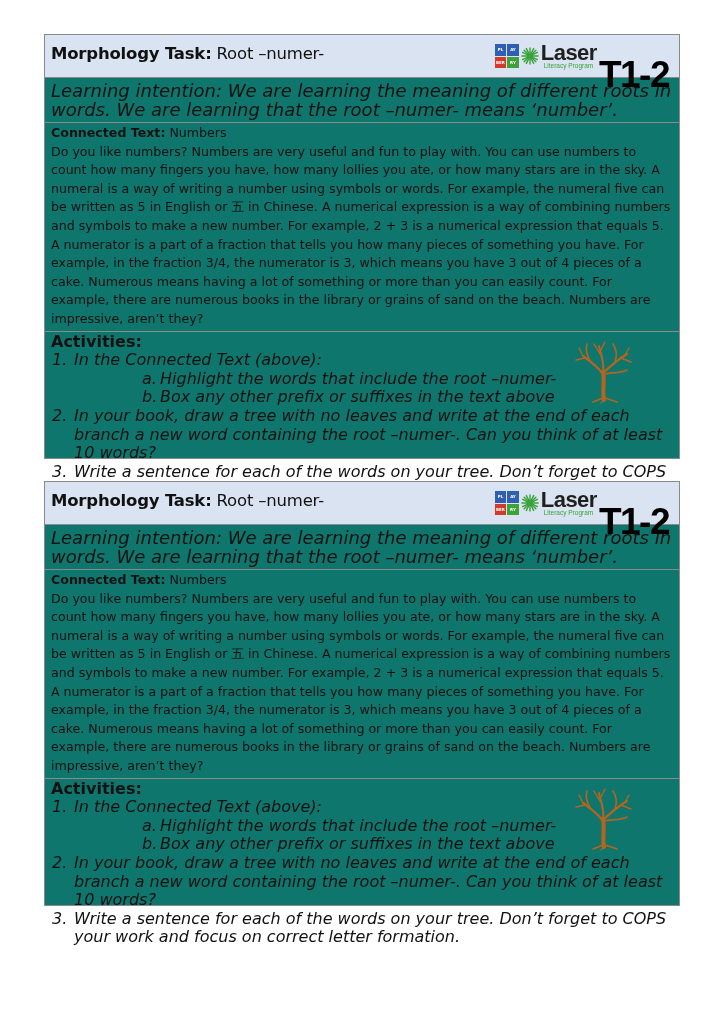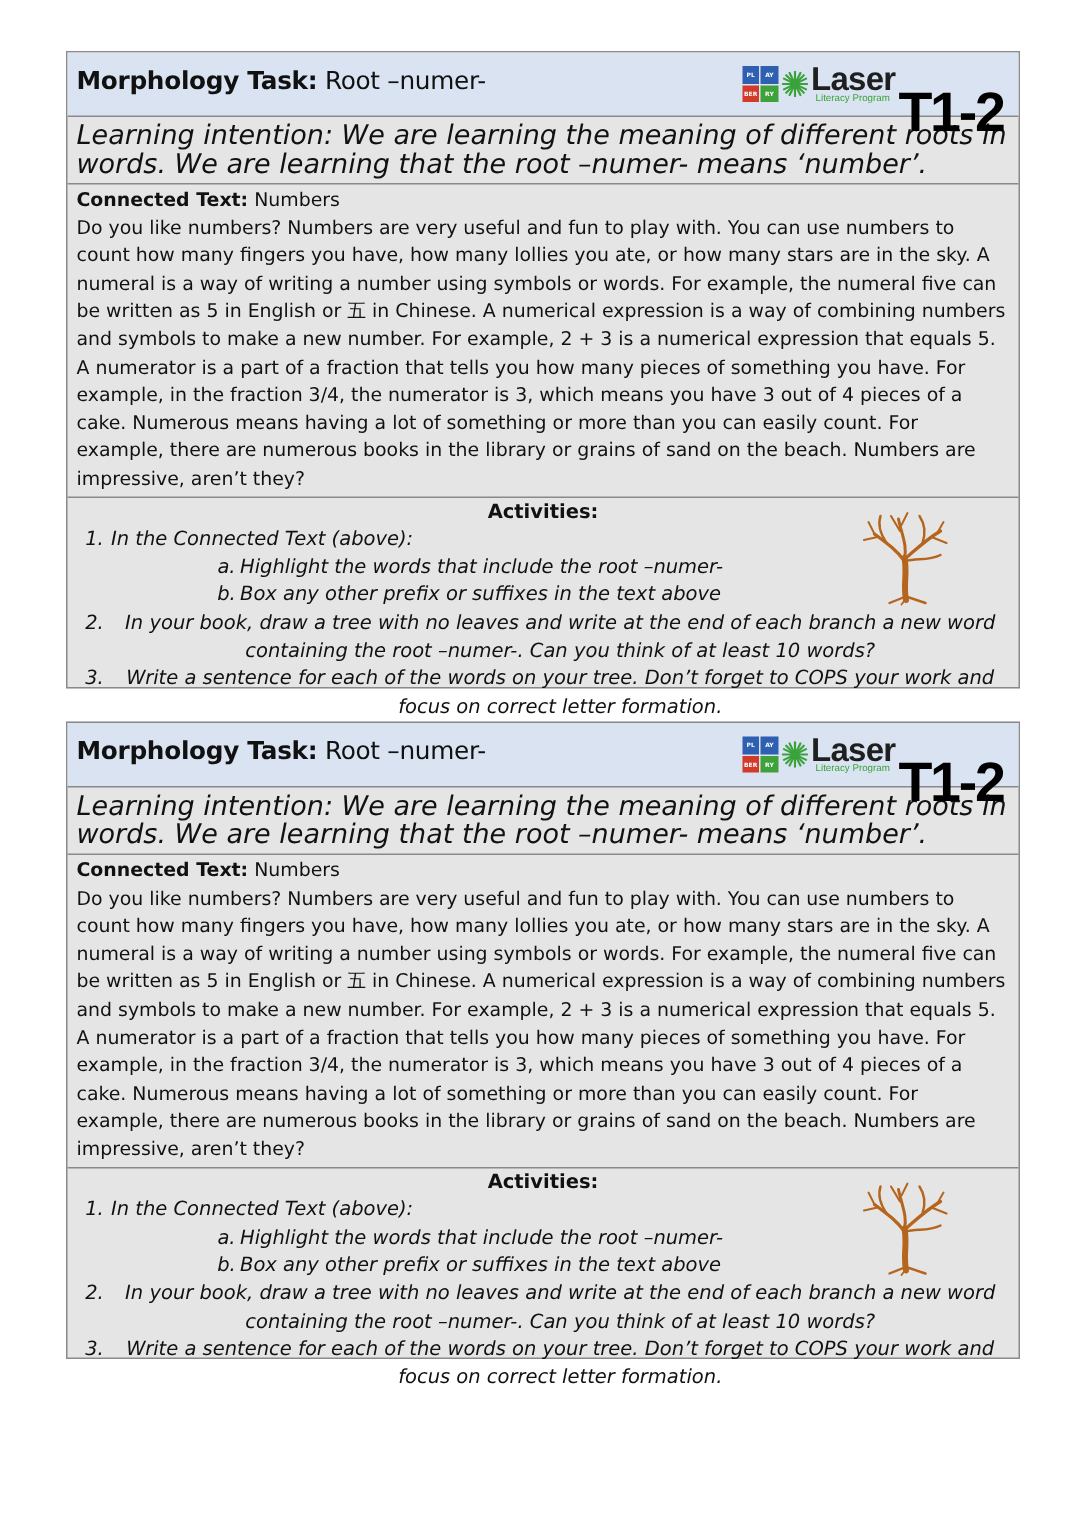--- a/index.html
+++ b/index.html
@@ -1,37 +1,37 @@
 <!DOCTYPE html>
 <html><head>
 <meta charset="utf-8">
 <style>
   html, body { margin: 0; padding: 0; background: #ffffff; }
   body { width: 724px; height: 1024px; position: relative; overflow: hidden;
          font-family: "DejaVu Sans", sans-serif; color: #111; }
-  .card { position: absolute; left: 44px; width: 636px; border: 1px solid #8a8a8a; box-sizing: border-box; background: #e5e5e5; }
+  .card { position: absolute; left: 44px; width: 636px; border: 1px solid #8a8a8a; box-sizing: border-box; background: #0f766e; }
   .card.c1 { top: 34px; height: 425px; }
   .card.c2 { top: 481px; height: 425px; }
   .hdr { height: 43px; background: #dae3f1; border-bottom: 1px solid #8a8a8a; position: relative; box-sizing: border-box; }
   .hdr-title { position: absolute; left: 6px; top: 9px; font-size: 16.5px; letter-spacing: -0.2px; white-space: nowrap; }
   .hdr-title .b { font-weight: bold; }
   .logo { position: absolute; right: 10px; top: 4px; height: 34px; display: flex; align-items: center; }
   .puzzle { width: 24px; height: 24px; display: grid; grid-template-columns: 1fr 1fr; grid-template-rows: 1fr 1fr; gap: 1px; margin-right: 2px; }
   .puzzle span { font-size: 4px; color: #fff; font-weight: bold; display: flex; align-items: center; justify-content: center; font-family: "DejaVu Sans", sans-serif; }
   .pq1 { background: #2e5fb0; } .pq2 { background: #2e5fb0; } .pq3 { background: #d23a2a; } .pq4 { background: #3ea13a; }
   .star { width: 18px; height: 18px; margin-right: 2px; }
   .laser-wrap { display: flex; flex-direction: column; line-height: 1; margin-right: 2px; }
   .laser { font-size: 22px; font-weight: bold; color: #1f1f1f; letter-spacing: -0.5px; font-family: "Liberation Sans", sans-serif; }
   .litprog { font-size: 6.5px; color: #3aa23a; margin-top: -1px; margin-left: 3px; font-family: "Liberation Sans", sans-serif; }
   .t12 { font-size: 37px; font-weight: bold; color: #000; font-family: "Liberation Sans", sans-serif; letter-spacing: -1.5px; margin-top: 37px; }
   .li { border-bottom: 1px solid #8a8a8a; padding: 3px 6px 3px 6px; font-style: italic; font-size: 18px; line-height: 19px; height: 38px; box-sizing: content-box; }
   .ct { border-bottom: 1px solid #8a8a8a; padding: 1px 6px 2px 6px; font-size: 12.6px; line-height: 18.6px; }
   .ct .lab { font-weight: bold; margin-top: 16px; }
   .ct p { margin: 0; }
-  .act { padding: 1px 6px; font-size: 13px; line-height: 18.6px; position: relative; text-align: center; }
+  .act { padding: 1px 6px; font-size: 16px; line-height: 18.6px; position: relative; }
   .act .lab { font-weight: bold; }
   .act .item { display: flex; font-style: italic; }
   .act .num { width: 22px; flex: none; padding-left: 1px; }
   .act .sub { display: flex; font-style: italic; padding-left: 90px; }
   .act .sub .num { width: 18px; }
   .tree { position: absolute; right: 42px; top: 8px; width: 66px; height: 64px; }
 </style>
 </head>
 <body>
 

